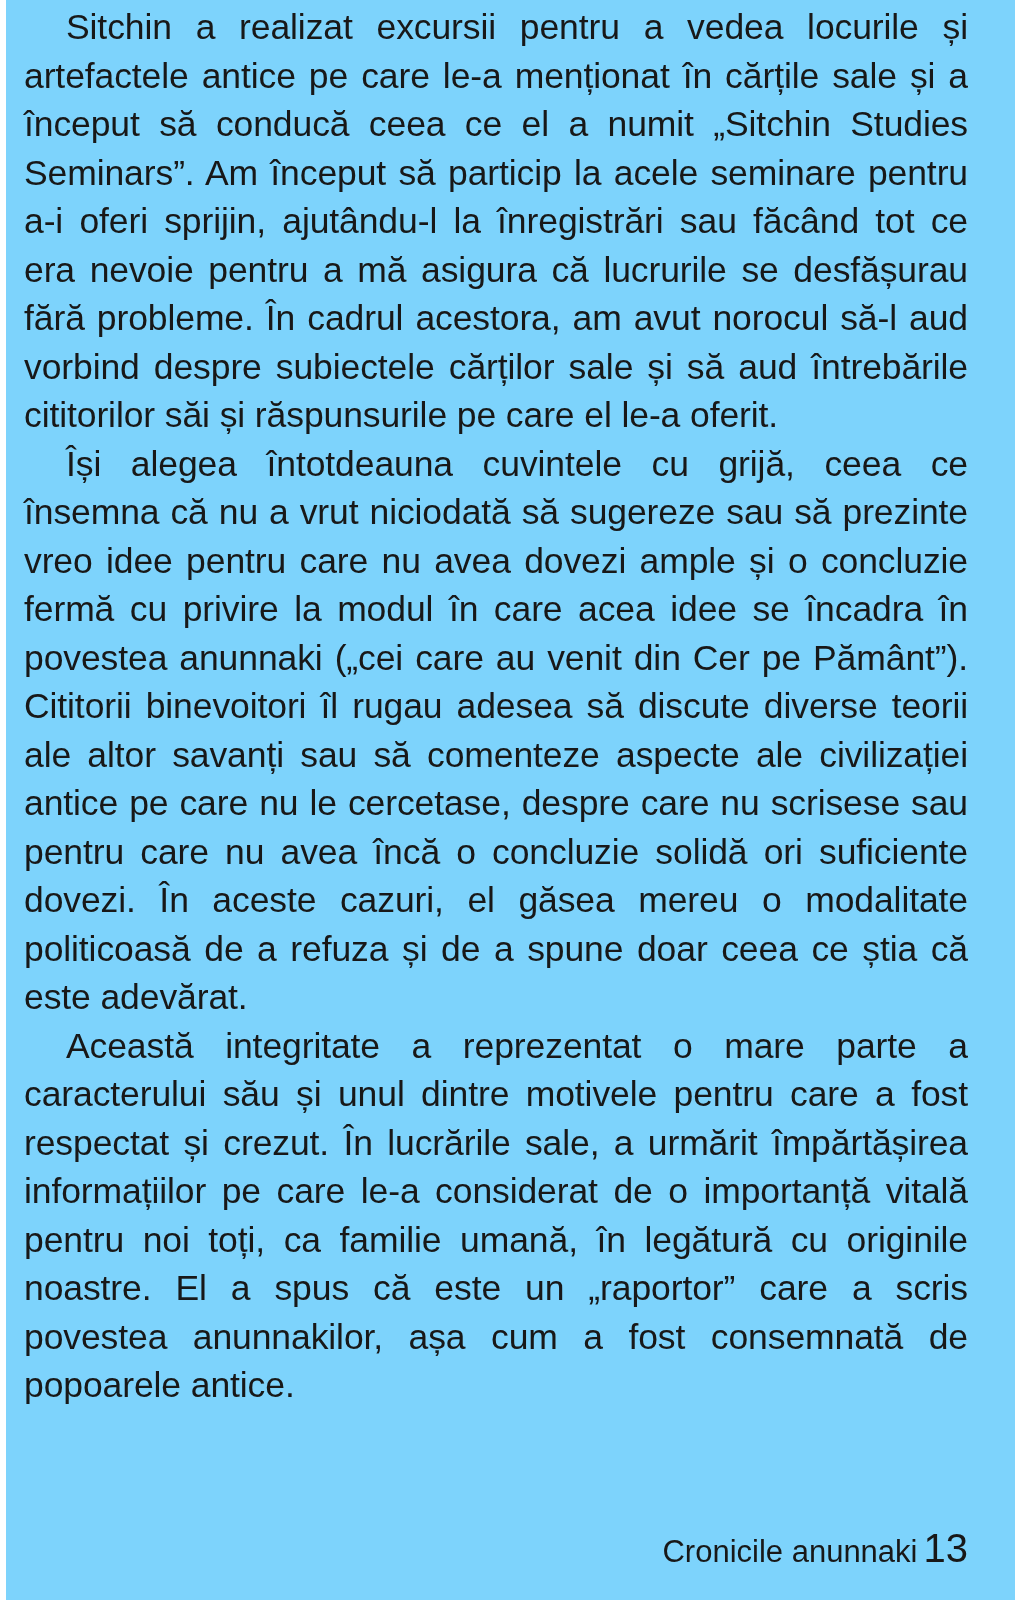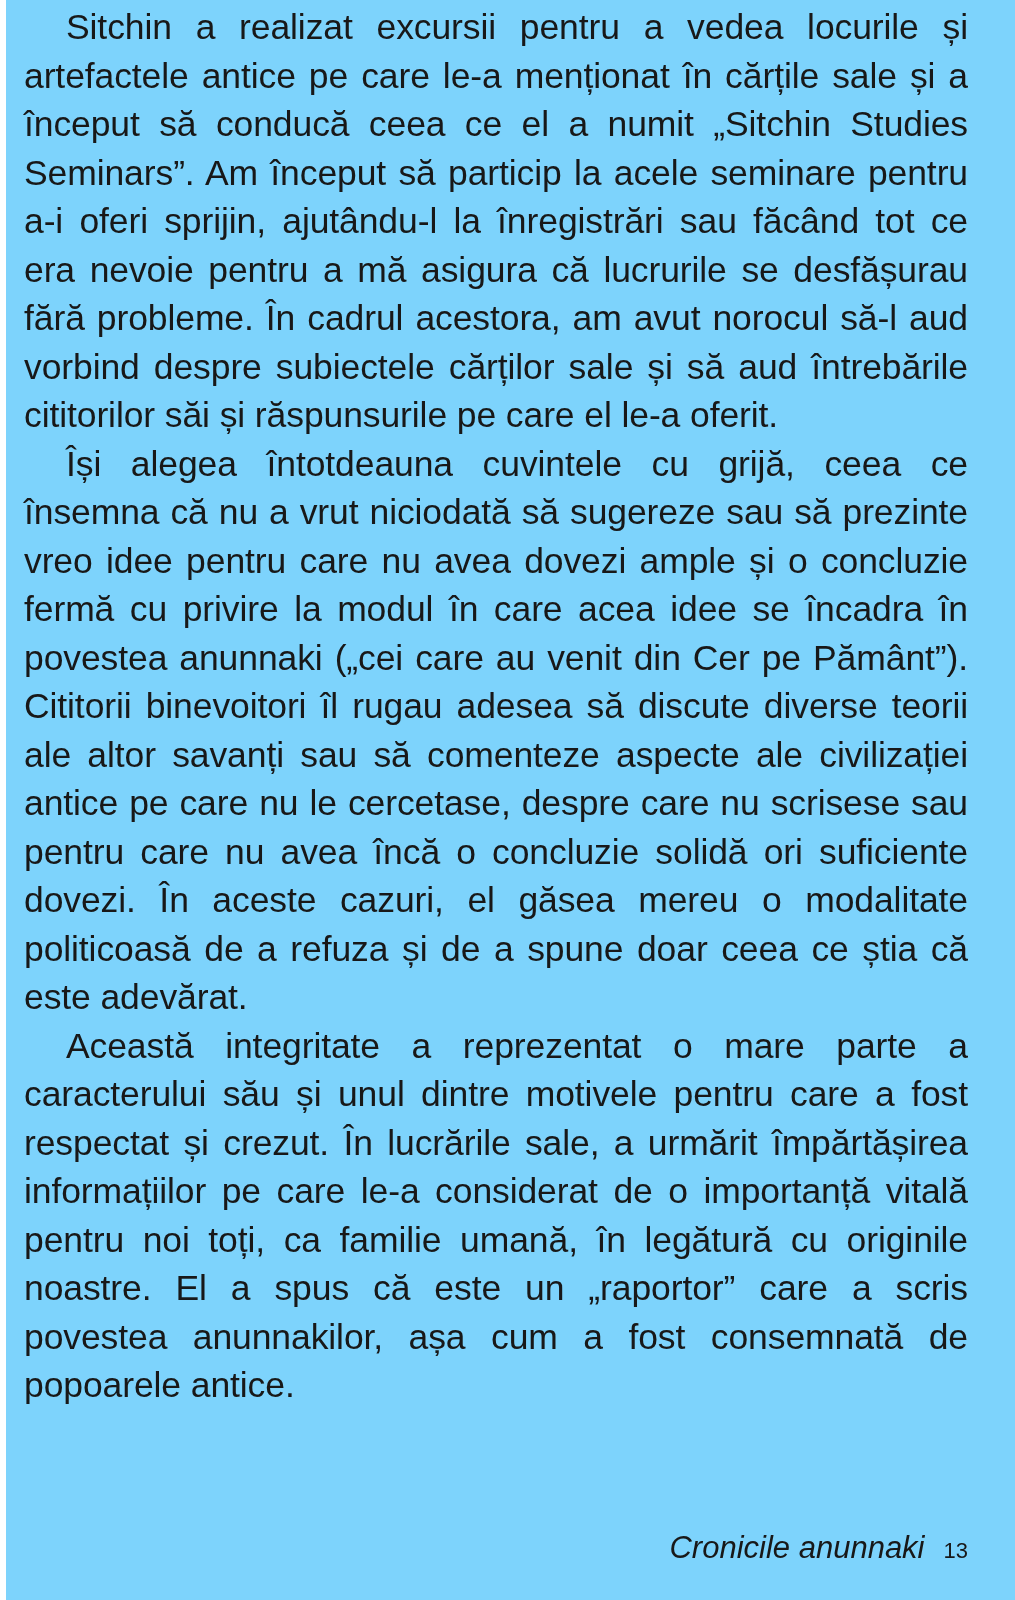--- a/index.html
+++ b/index.html
@@ -59,27 +59,26 @@
     left: 18px;
     top: 1528px;
     width: 944px;
     text-align: right;
     font-size: 31px;
     line-height: 40px;
     color: #181818;
     white-space: nowrap;
   }
   .footer-title {
-    font-style: italic;
     font-family: "Liberation Sans", "DejaVu Sans", sans-serif;
   }
   .footer-pageno {
     font-style: normal;
-    margin-left: 19px;
-    font-size: 22px;
+    margin-left: 6px;
+    font-size: 40px;
   }
 </style>
 </head>
 <body>
 
 <div class="page">
 
   <div class="text-block">
     <p class="para">Sitchin a realizat excursii pentru a vedea locurile și artefactele antice pe care le-a menționat în cărțile sale și a început să conducă ceea ce el a numit „Sitchin Studies Seminars”. Am început să particip la acele seminare pentru a-i oferi sprijin, ajutându-l la înregistrări sau făcând tot ce era nevoie pentru a mă asigura că lucrurile se desfășurau fără probleme. În cadrul acestora, am avut norocul să-l aud vorbind despre subiectele cărților sale și să aud întrebările cititorilor săi și răspunsurile pe care el le-a oferit.</p>
     <p class="para">Își alegea întotdeauna cuvintele cu grijă, ceea ce însemna că nu a vrut niciodată să sugereze sau să prezinte vreo idee pentru care nu avea dovezi ample și o concluzie fermă cu privire la modul în care acea idee se încadra în povestea anunnaki („cei care au venit din Cer pe Pământ”). Cititorii binevoitori îl rugau adesea să discute diverse teorii ale altor savanți sau să comenteze aspecte ale civilizației antice pe care nu le cercetase, despre care nu scrisese sau pentru care nu avea încă o concluzie solidă ori suficiente dovezi. În aceste cazuri, el găsea mereu o modalitate politicoasă de a refuza și de a spune doar ceea ce știa că este adevărat.</p>

